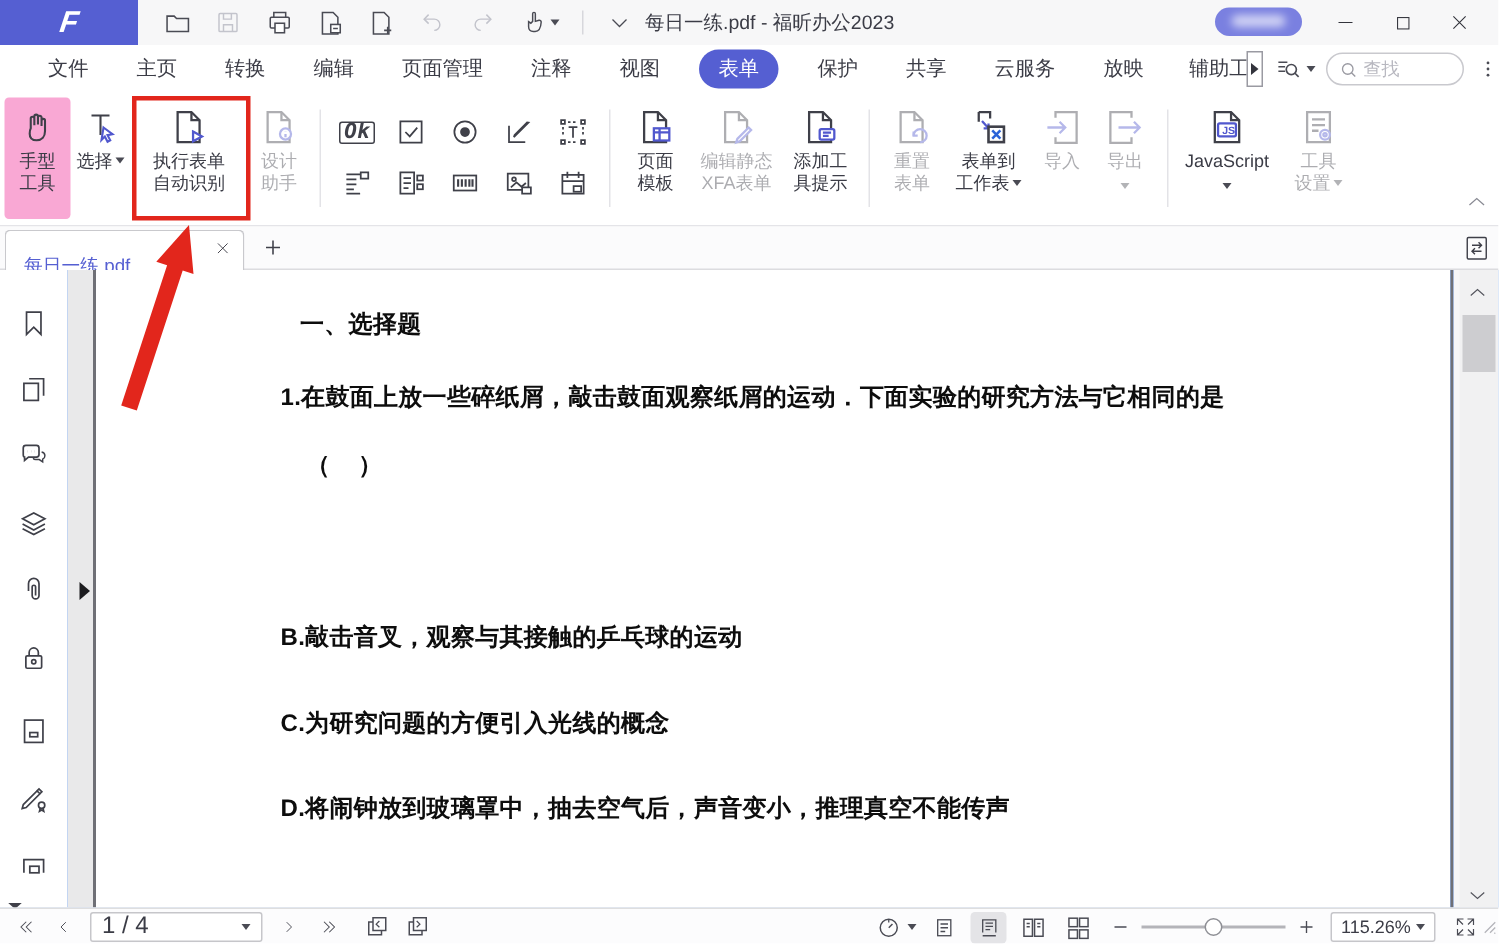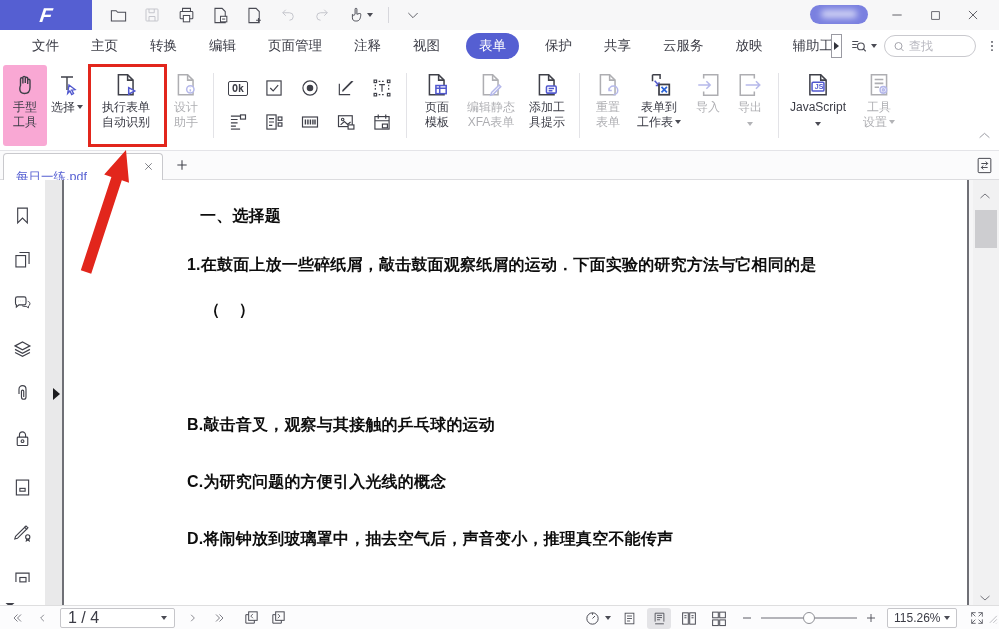--- a/index.html
+++ b/index.html
@@ -43,21 +43,21 @@
   .rbtn .rlb { font-size:12px; line-height:15px; text-align:center; color:#3b3c46; white-space:nowrap; }
   .rbtn.sel { background:#f9a8d4; }
   .rbtn.disabled { opacity:.42; }
   .ric svg { stroke:#3f4049; fill:none; stroke-width:1.4; }
   .ric svg .acc { stroke:#5158ce; }
   .rdiv { width:1px; background:#e3e3e7; margin:8px 6px; }
   .caret { display:inline-block; margin-left:2px; vertical-align:2px; }
   #field-grid { display:grid; grid-template-columns:repeat(5,36px); grid-template-rows:34px 34px; align-items:center; justify-items:center; padding-top:6px; }
   .fbtn { width:28px; height:28px; display:flex; align-items:center; justify-content:center; border-radius:3px; }
   .fbtn svg { stroke:#3f4049; fill:none; stroke-width:1.4; }
-  .okbox { border:1.5px solid #3f4049; border-radius:2px; font-family:"DejaVu Sans Mono",monospace; font-size:10px; font-weight:bold; color:#3f4049; padding:1px 3px; line-height:11px; }
+  .okbox { border:1.5px solid #3f4049; border-radius:2px; font-family:"DejaVu Sans Mono",monospace; font-size:14px; font-weight:bold; color:#3f4049; padding:1px 3px; line-height:11px;font-style:italic; }
   #ribbon-collapse { position:absolute; right:8px; bottom:6px; }
   #ribbon-collapse svg { stroke:#8a8b94; fill:none; stroke-width:1.6; }
 
   
   #red-box { position:absolute; left:88px; top:64px; width:79px; height:83px; border:3px solid #e2261c; z-index:60; pointer-events:none; }
   #red-arrow { position:absolute; left:60px; top:140px; z-index:60; pointer-events:none; }
 
   
   #tabbar { position:absolute; left:0; top:151px; width:999px; height:29px; background:#fbfbfc; border-bottom:1px solid #dcdcdf; }
   #doc-tab { position:absolute; left:3px; top:2px; width:160px; height:27px; background:#fff; border:1px solid #c9c9cd; border-bottom:none; border-radius:4px 4px 0 0; display:flex; align-items:center; padding:0 8px 0 12px; }
@@ -165,20 +165,21 @@
         </svg>
       <span class="tri-d" style="margin-left:2px"></span>
     </div>
     <div class="vdiv"></div>
     <div class="qbtn">
         <svg width="16" height="16" viewBox="0 0 24 24">
           <path d="M5 9l7 7 7-7"></path>
         </svg>
       </div>
   </div>
+  <div id="win-title">每日一练.pdf - 福昕办公2023</div>
   <div id="account-pill">
       <i></i>
     </div>
   <div class="winctl" style="left:880px">
       <svg width="14" height="14" viewBox="0 0 24 24">
         <path d="M4 12h16"></path>
       </svg>
     </div>
   <div class="winctl" style="left:918px">
       <svg width="13" height="13" viewBox="0 0 24 24">

